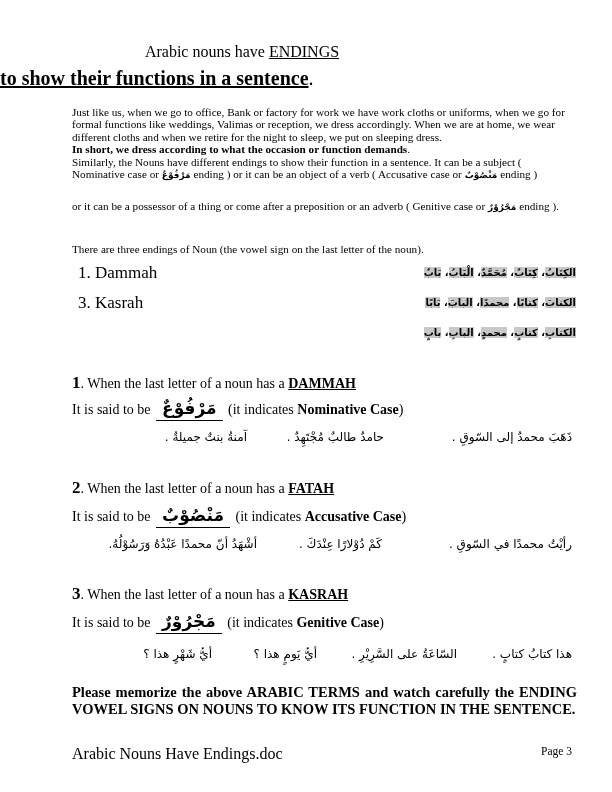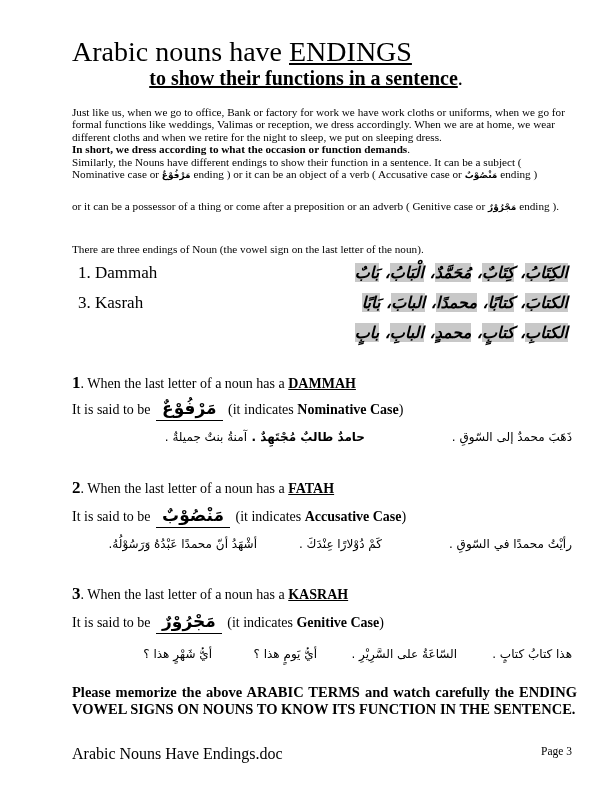--- a/index.html
+++ b/index.html
@@ -1,26 +1,26 @@
 <!DOCTYPE html>
 <html><head>
 <meta charset="utf-8">
 <style>
   html, body { margin: 0; padding: 0; background: #ffffff; }
   body { width: 612px; height: 792px; position: relative; overflow: hidden;
          font-family: "Liberation Serif", "DejaVu Serif", serif; color: #000; }
   .abs { position: absolute; }
-  .title1 { top: 38px; left: 0; width: 484px; text-align: center; font-size: 28px; line-height: 28px; }
+  .title1 { top: 38px; left: 0; width: 484px; text-align: center; font-size: 16px; line-height: 28px; }
   .title1 .u { text-decoration: underline; }
-  .title2 { top: 66px; left: 0; width: 612px; text-align: center; font-size: 20px; font-weight: bold; line-height: 24px; }
+  .title2 { top: 66px; left: 0; width: 612px; text-align: left; font-size: 20px; font-weight: bold; line-height: 24px; }
   .title2 .u { text-decoration: underline; }
   .para { left: 72px; width: 500px; font-size: 11.2px; line-height: 12.4px; }
   .ar-inline { font-family: "DejaVu Sans", sans-serif; font-size: 9px; font-weight: bold; }
   .endings-list { left: 78px; font-size: 17px; line-height: 30px; top: 258px; }
-  .ar-row { right: 44px; direction: rtl; font-family: "DejaVu Sans", sans-serif; font-weight: bold; font-size: 16px; line-height: 30px; white-space: nowrap; font-style: italic; }
+  .ar-row { right: 36px; direction: rtl; font-family: "DejaVu Sans", sans-serif; font-weight: bold; font-size: 10px; line-height: 30px; white-space: nowrap; }
   .hl { background: #c8c8c8; }
   .sec-head { left: 72px; font-size: 14px; line-height: 18px; }
   .sec-head .num { font-weight: bold; font-size: 17px; }
   .sec-head .kw { font-weight: bold; text-decoration: underline; }
   .said { left: 72px; font-size: 14px; line-height: 20px; }
   .said .term { font-family: "DejaVu Sans", sans-serif; font-weight: bold; font-size: 17px; border-bottom: 1.5px solid #000; padding: 0 6px 2px 6px; margin: 0 2px; direction: rtl; display: inline-block; }
   .said b { font-weight: bold; }
   .ex { direction: rtl; font-family: "DejaVu Sans", sans-serif; font-size: 12px; line-height: 22px; white-space: nowrap; }
   .note { left: 72px; width: 505px; font-size: 14.5px; font-weight: bold; line-height: 17px; text-align: justify; }
   .footer-left { left: 72px; top: 745px; font-size: 16px; }
@@ -61,21 +61,21 @@
   <span class="hl">الكتابِ</span>، <span class="hl">كتابٍ</span>، <span class="hl">محمدٍ</span>، <span class="hl">البابِ</span>، <span class="hl">بابٍ</span>
 </div>
 
 <div class="abs sec-head" style="top:374px;text-align:right;">
   <span class="num">1</span><span>. When the last letter of a noun has a </span><span class="kw">DAMMAH</span>
 </div>
 <div class="abs said" style="top:398px;">
   <span>It is said to be </span><span class="term">مَرْفُوْعٌ</span><span> (it indicates </span><b>Nominative Case</b><span>)</span>
 </div>
 <div class="abs ex" style="top:426px; right:40px;">ذَهَبَ محمدٌ إلى السّوقِ .</div>
-<div class="abs ex" style="top:426px; right:247px;font-weight:bold;">حامدٌ طالبٌ مُجْتَهِدٌ .</div>
+<div class="abs ex" style="top:426px; right:228px;">حامدٌ طالبٌ مُجْتَهِدٌ .</div>
 <div class="abs ex" style="top:426px; right:365px;">آمنةُ بنتٌ جميلةٌ .</div>
 
 <div class="abs sec-head" style="top:479px;">
   <span class="num">2</span><span>. When the last letter of a noun has a </span><span class="kw">FATAH</span>
 </div>
 <div class="abs said" style="top:505px;">
   <span>It is said to be </span><span class="term">مَنْصُوْبٌ</span><span> (it indicates </span><b>Accusative Case</b><span>)</span>
 </div>
 <div class="abs ex" style="top:533px; right:40px;">رأيْتُ محمدًا في السّوقِ .</div>
 <div class="abs ex" style="top:533px; right:230px;">كَمْ دُوْلارًا عِنْدَكَ .</div>

